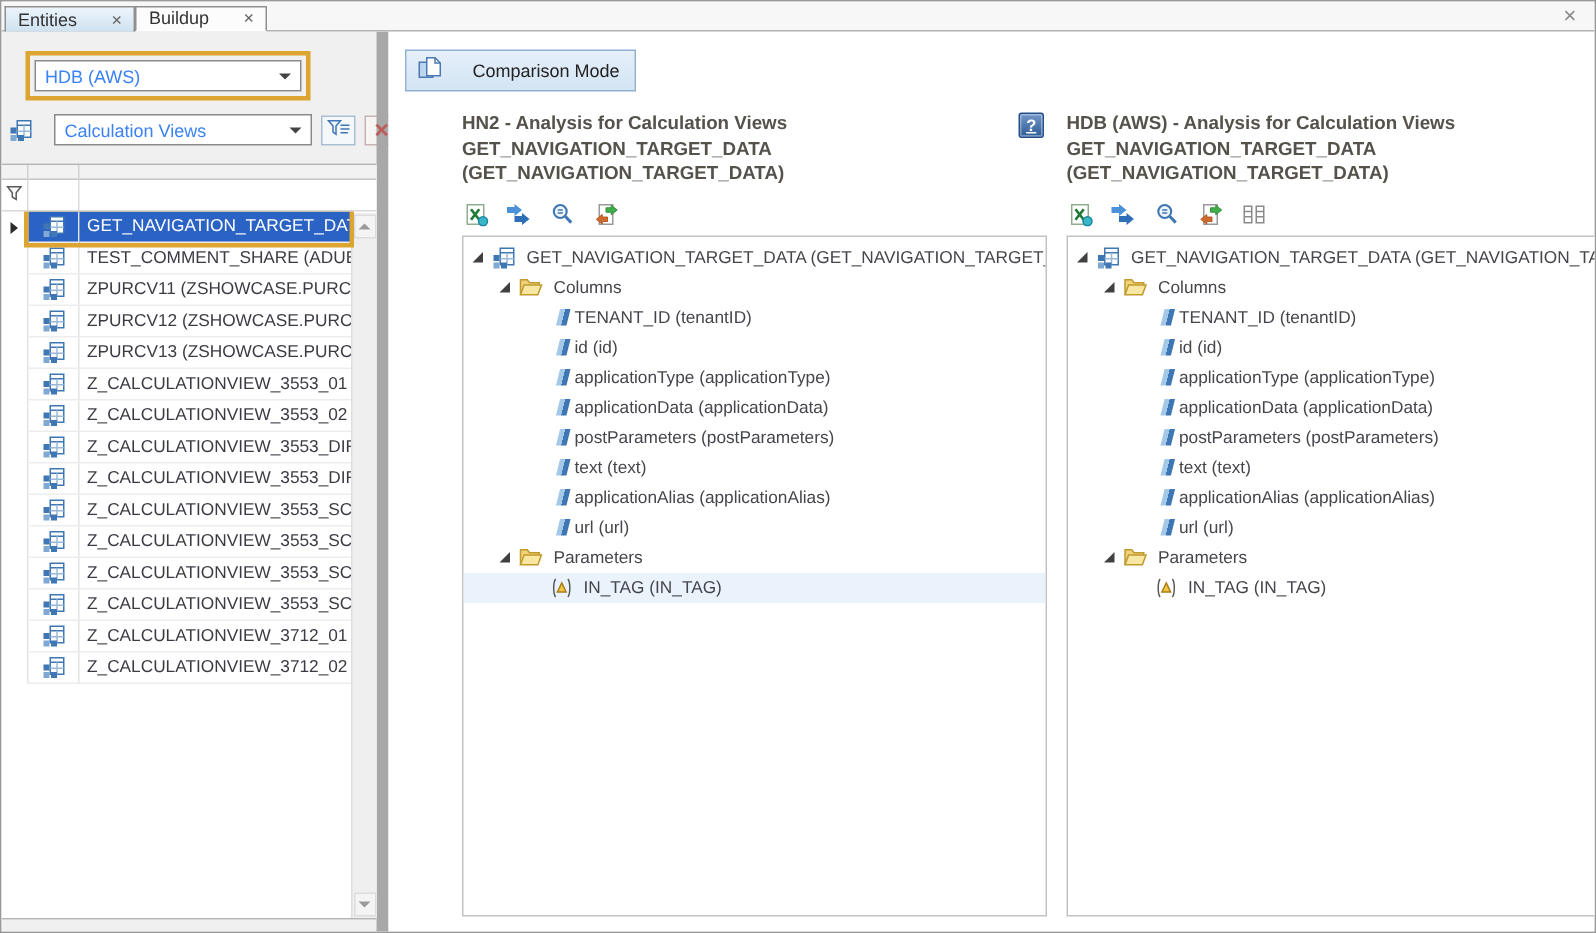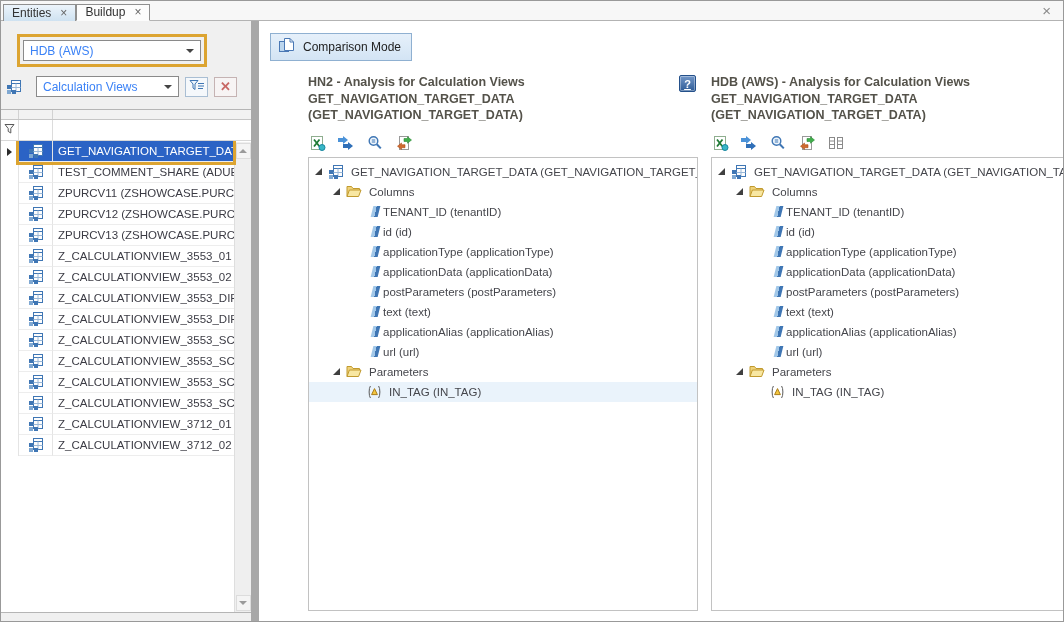--- a/index.html
+++ b/index.html
@@ -2,39 +2,39 @@
 <html><head>
 <meta charset="utf-8">
 <style>
   * { margin:0; padding:0; box-sizing:border-box; }
   html,body { width:1064px; height:622px; }
   body { font-family:"Liberation Sans", sans-serif; font-size:12px; background:#fff; color:#333; }
   #app { width:1064px; height:622px; border:1px solid #999; display:flex; flex-direction:column; background:#fff; overflow:hidden; position:relative; }
 
   
   .tabbar { height:20px; background:#f7f7f7; display:flex; align-items:flex-end; padding-left:2px; border-bottom:1px solid #b3b3b3; position:relative; flex:none; }
-  .tab { display:flex; align-items:center; gap:9px; height:17px; padding:2px 8px 3px 8px; border:1px solid #8f8f8f; border-bottom:none; margin-bottom:-1px; cursor:default; }
+  .tab { display:flex; align-items:center; gap:23px; height:17px; padding:2px 8px 3px 8px; border:1px solid #8f8f8f; border-bottom:none; margin-bottom:-1px; cursor:default; }
   .tab.inactive { background:linear-gradient(#ecf4fb,#cfe2f1); }
   .tab.active { background:#fcfcfc; border-bottom:1px solid #fcfcfc; }
   .tab-close { color:#666; font-size:12px; line-height:10px; }
   .win-close { position:absolute; right:12px; top:2px; color:#8b8b8b; font-size:15px; line-height:15px; cursor:default; }
 
   
   .body { flex:1; display:flex; min-height:0; }
   .left { width:250px; flex:none; background:#f0f0f0; display:flex; flex-direction:column; min-height:0; }
   .left-header { padding:4px 8px 5px 8px; border-bottom:1px solid #d6d6d6; color:#222; background:#f2f2f2; flex:none; }
 
   .combo-zone { flex:none; padding-top:13px; }
   .hl-box { margin-left:16px; width:190px; border:3px solid #dca431; padding:3px; background:#f0f0f0; }
   .combo { height:21px; background:#fff; border:1px solid #8a8a8a; display:flex; align-items:center; padding:0 6px; justify-content:space-between; cursor:default; }
   .combo-label { white-space:nowrap; overflow:hidden; color:#3b82f6; }
   .caret-down { width:0; height:0; border-left:4px solid transparent; border-right:4px solid transparent; border-top:4px solid #444; flex:none; margin-left:6px; }
   .row2 { margin-top:9px; display:flex; align-items:center; }
   .row2 .entity-icon-wrap { width:18px; margin-left:4px; flex:none; display:flex; justify-content:center; }
-  .row2 .combo { width:143px; margin-left:6px; flex:none; }
+  .row2 .combo { width:172px; margin-left:6px; flex:none; }
   .mini-btn { width:23px; height:20px; margin-left:6px; background:#f5f8fb; border:1px solid #a9bed3; display:flex; align-items:center; justify-content:center; flex:none; cursor:default; }
   .mini-btn.red { border-color:#c5b3b3; background:#f7f4f4; }
   .red-x { color:#c0504d; font-weight:bold; font-size:13px; opacity:.85; }
 
   
   .list { flex:1; margin-top:12px; margin-bottom:8px; background:#fff; border-top:1px solid #b5b5b5; border-bottom:1px solid #b5b5b5; position:relative; display:flex; flex-direction:column; min-height:0; overflow:hidden; }
   .list-header { height:10px; background:#f2f2f2; border-bottom:1px solid #c6c6c6; display:flex; flex:none; }
   .col-marker { width:18px; flex:none; }
   .col-icon { width:34px; flex:none; }
   .col-text { flex:1; min-width:0; }
@@ -53,21 +53,21 @@
   .row-marker { width:0; height:0; border-top:4px solid transparent; border-bottom:4px solid transparent; border-left:5px solid #2b2b2b; }
   .list-scrollbar { position:absolute; right:0; top:32px; bottom:0; width:17px; background:#efefef; border-left:1px solid #dedede; display:flex; flex-direction:column; justify-content:space-between; align-items:center; z-index:2; }
   .sb-btn { width:15px; height:16px; margin:1px; background:#f4f4f4; border:1px solid #dcdcdc; display:flex; align-items:center; justify-content:center; cursor:default; }
   .tri-up { width:0; height:0; border-left:4px solid transparent; border-right:4px solid transparent; border-bottom:4px solid #9a9a9a; }
   .tri-dn { width:0; height:0; border-left:4px solid transparent; border-right:4px solid transparent; border-top:4px solid #9a9a9a; }
 
   .splitter { width:8px; flex:none; background:#a8a8a8; cursor:col-resize; }
 
   
   .main { flex:1; background:#fff; padding:12px 6px 10px 9px; display:flex; flex-direction:column; min-width:0; min-height:0; }
-  .cmp-btn { display:inline-flex; align-items:center; gap:7px; padding:3px 10px 4px 7px; background:#dcE9f6; background:linear-gradient(#e6f0fa,#d3e4f4); border:1px solid #8fb0d1; color:#222; cursor:default; align-self:flex-start; flex:none; margin-left:2px; }
+  .cmp-btn { display:inline-flex; align-items:center; gap:19px; padding:3px 10px 4px 7px; background:#dcE9f6; background:linear-gradient(#e6f0fa,#d3e4f4); border:1px solid #8fb0d1; color:#222; cursor:default; align-self:flex-start; flex:none; margin-left:2px; }
   .panels { flex:1; display:flex; gap:13px; margin-top:13px; min-height:0;padding-left:40px; }
   .panel { width:390px; flex:none; display:flex; flex-direction:column; position:relative; min-height:0; }
   .panel-title { font-weight:bold; font-size:12.5px; color:#54524a; line-height:1.32; padding-right:28px; flex:none; }
   .help-btn { position:absolute; top:1px; right:2px; width:17px; height:17px; border:1px solid #24508a; border-radius:2px; background:linear-gradient(#7397c8,#2f5c97); color:#fff; font-weight:bold; font-size:11px; display:flex; align-items:center; justify-content:center; text-decoration:underline; box-shadow:inset 0 0 0 1px rgba(255,255,255,.35); cursor:default; }
   .toolbar { display:flex; gap:11px; margin-top:11px; flex:none; align-items:center; }
   .tbtn { width:18px; height:17px; display:flex; align-items:center; justify-content:center; cursor:default; }
   .tree-box { flex:1; margin-top:5px; border:1px solid #c2c2c2; background:#fff; overflow:hidden; padding-top:4px; min-height:0; }
   .tree-row { height:20px; display:flex; align-items:center; white-space:nowrap; overflow:hidden; font-size:11.5px; color:#45464c; cursor:default; }
   .tree-row.hl { background:#eaf3fb; }
   .exp { width:0; height:0; border-bottom:7px solid #404040; border-left:7px solid transparent; flex:none; margin-right:6px; }

